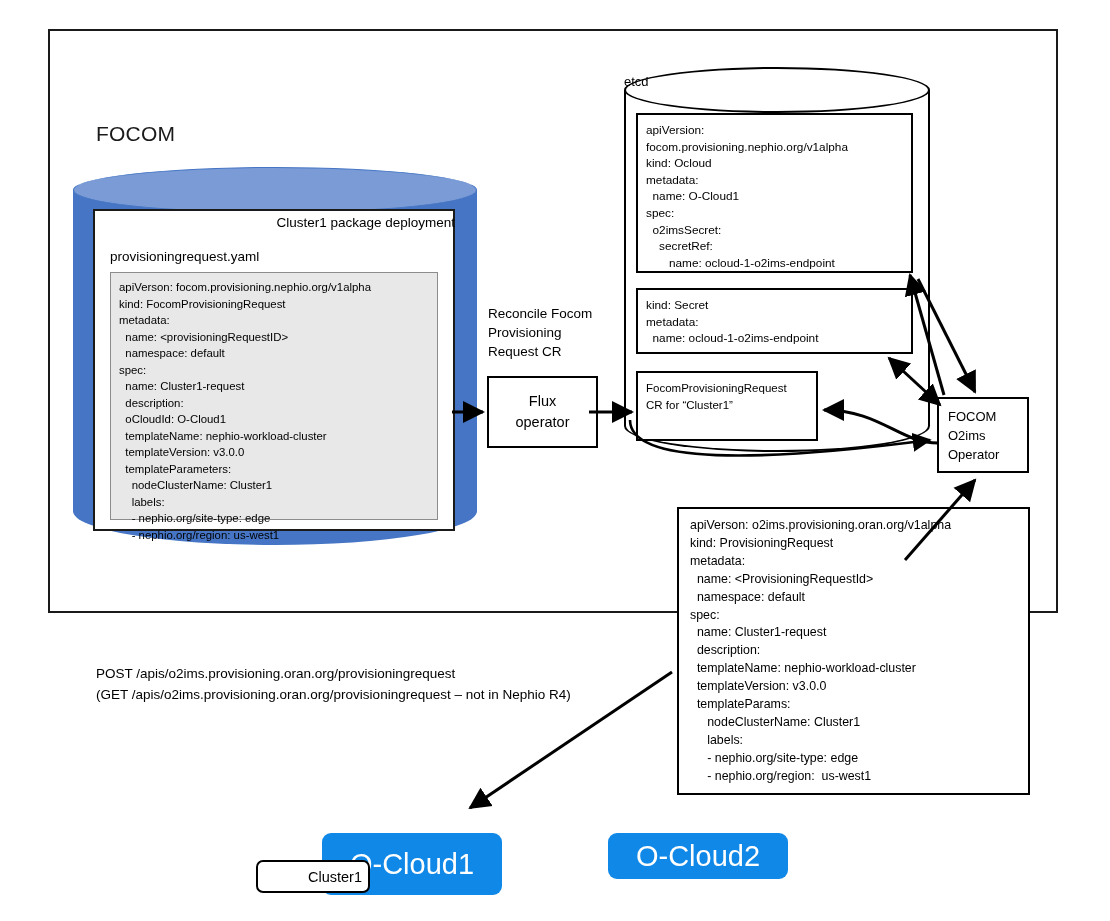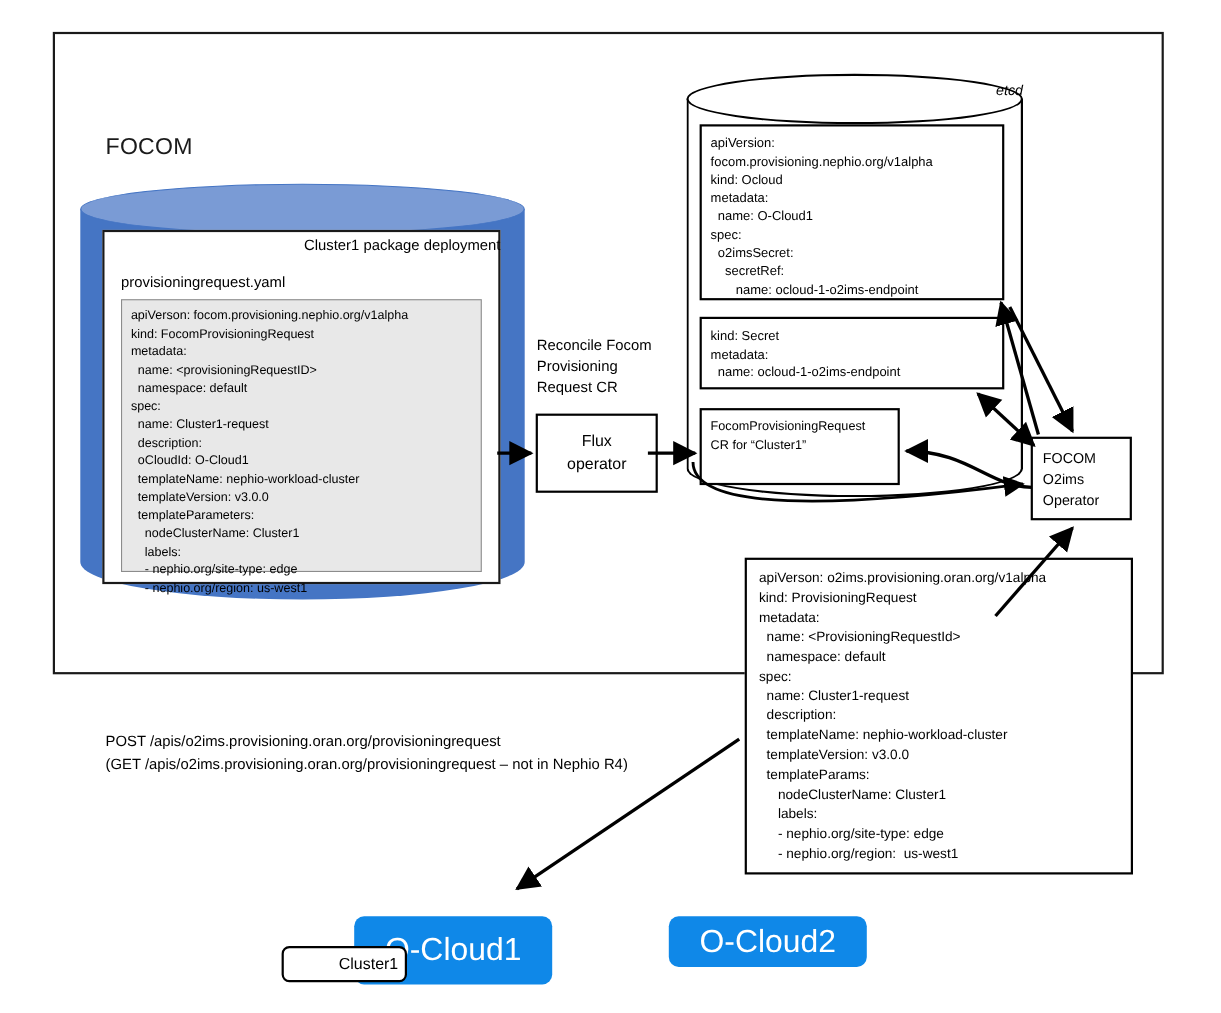--- a/index.html
+++ b/index.html
@@ -128,23 +128,22 @@
     left: 624px; top: 67px;
     width: 306px; height: 46px;
     background: #ffffff;
     border: 2px solid #000000;
     border-radius: 50%;
     box-sizing: border-box;
   }
   #etcd-label {
     left: 624px; top: 74px;
     width: 306px;
-    text-align: right;
+    text-align: left;
     font-size: 13px;
-    font-style: italic;
   }
 
   #etcd-ocloud-box {
     left: 636px; top: 113px;
     width: 277px; height: 160px;
     background: #ffffff;
     border: 2px solid #000000;
     box-sizing: border-box;
     padding: 7px 0 10px 8px;
     font-size: 11.8px;

